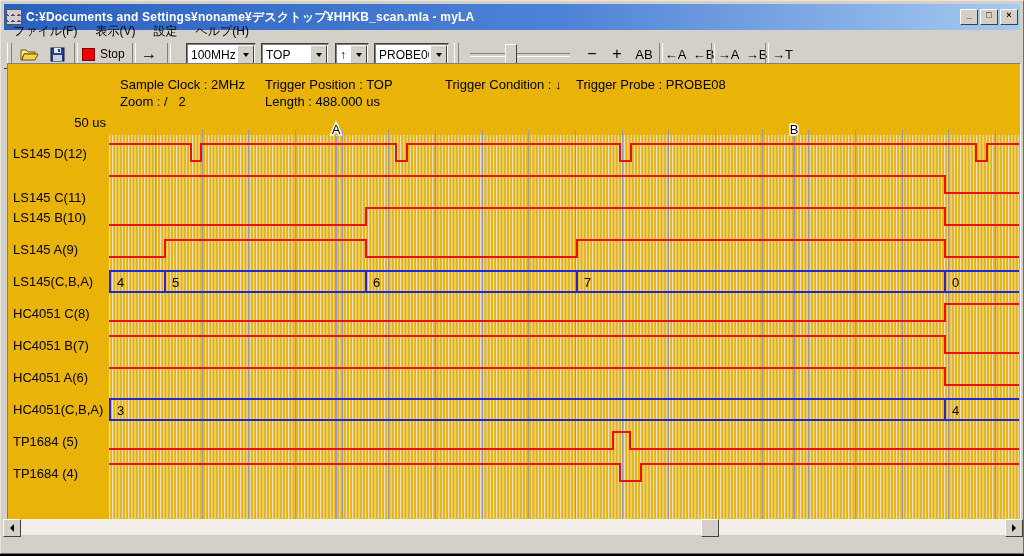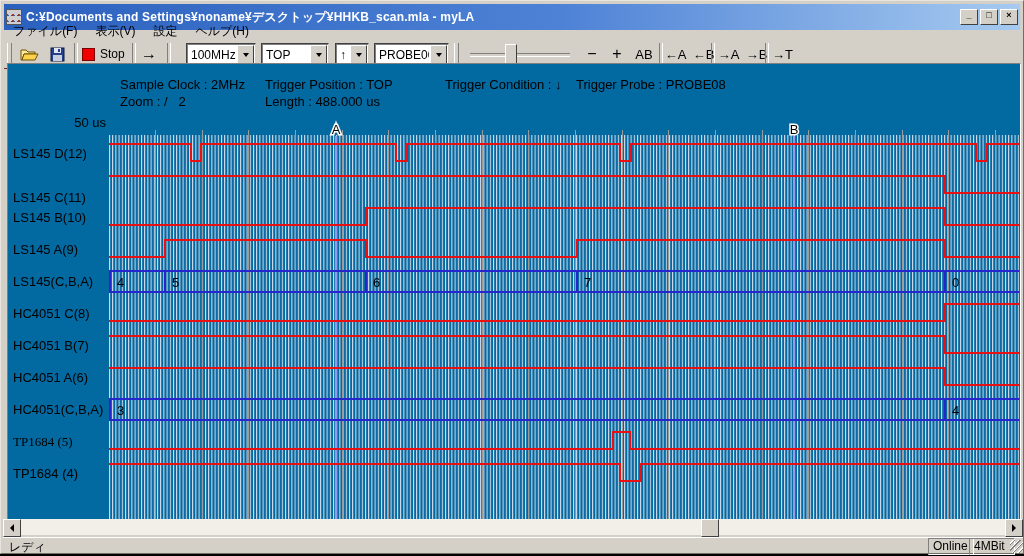--- a/index.html
+++ b/index.html
@@ -31,21 +31,21 @@
   .combo .drop{width:15px;height:17px;margin:1px;background:#d4d0c8;border:1px solid;border-color:#fff #404040 #404040 #fff;
     display:flex;align-items:center;justify-content:center;}
   .drop i{width:0;height:0;border-left:3px solid transparent;border-right:3px solid transparent;border-top:4px solid #000;}
   #stop-btn{position:absolute;left:78px;top:4px;height:22px;display:flex;align-items:center;font-size:12px;color:#000;}
   #stop-square{width:11px;height:11px;background:#f00000;margin-right:5px;border:1px solid #7c0000;}
   #slider{position:absolute;left:466px;top:4px;width:100px;height:22px;}
   #slider-track{position:absolute;left:0;right:0;top:10px;height:2px;border-top:1px solid #808080;border-bottom:1px solid #fff;}
   #slider-handle{position:absolute;left:35px;top:1px;width:10px;height:20px;background:#d4d0c8;
     border:1px solid;border-color:#fff #404040 #404040 #fff;}
   
-  #client{position:absolute;left:6px;top:62px;width:1012px;height:455px;background:#0369a1;
+  #client{position:absolute;left:6px;top:62px;width:1012px;height:455px;background:#eab308;
     border-top:1px solid #808080;border-left:1px solid #808080;border-right:1px solid #fff;border-bottom:1px solid #d4d0c8;overflow:hidden;}
   .info-text{position:absolute;font-size:13px;color:#000;white-space:pre;}
   #timebase-label{position:absolute;left:50px;top:51px;width:48px;text-align:right;font-size:13px;color:#000;}
   .ch-label{position:absolute;left:5px;width:94px;height:16px;font-size:13px;color:#000;white-space:nowrap;}
   #wave-svg{position:absolute;left:101px;top:52px;}
   
   #hscroll{position:absolute;left:2px;top:518px;width:1020px;height:16px;background:#f1efe7;}
   .sbtn{position:absolute;top:0;width:16px;height:16px;background:#d4d0c8;border:1px solid;border-color:#fff #404040 #404040 #fff;
     display:flex;align-items:center;justify-content:center;}
   .arrow-l{width:0;height:0;border-top:4px solid transparent;border-bottom:4px solid transparent;border-right:4px solid #000;}
@@ -161,21 +161,21 @@
     <div id="labels">
         <div class="ch-label" style="top: 82px;">LS145 D(12)</div>
         <div class="ch-label" style="top: 114px; margin-top: 12px;">LS145 C(11)</div>
         <div class="ch-label" style="top: 146px;">LS145 B(10)</div>
         <div class="ch-label" style="top: 178px;">LS145 A(9)</div>
         <div class="ch-label" style="top: 210px;">LS145(C,B,A)</div>
         <div class="ch-label" style="top: 242px;">HC4051 C(8)</div>
         <div class="ch-label" style="top: 274px;">HC4051 B(7)</div>
         <div class="ch-label" style="top: 306px;">HC4051 A(6)</div>
         <div class="ch-label" style="top: 338px;">HC4051(C,B,A)</div>
-        <div class="ch-label" style="top: 370px; font-family: Liberation Serif, serif;">TP1684 (5)</div>
+        <div class="ch-label" style="top: 370px;">TP1684 (5)</div>
         <div class="ch-label" style="top: 402px;">TP1684 (4)</div>
       </div>
     <svg id="wave-svg" width="910" height="403" viewBox="0 0 910 403">
       <defs>
         <pattern id="minorGrid" width="3.2" height="8" patternUnits="userSpaceOnUse">
           <rect x="0" y="0" width="1" height="8" fill="#e4e4ee"></rect>
         </pattern>
       </defs>
     <rect x="0" y="19" width="910" height="384" fill="url(#minorGrid)"></rect>
         <g stroke="#9b9b9b" stroke-width="1" shape-rendering="crispEdges">
@@ -244,19 +244,13 @@
   <div id="hscroll">
     <div class="sbtn" style="left:0">
         <span class="arrow-l"></span>
       </div>
     <div id="hthumb"></div>
     <div class="sbtn" style="left:1002px">
         <span class="arrow-r"></span>
       </div>
   </div>
 
-  <div id="statusbar">
-    <span id="status-ready">レディ</span>
-    <span class="status-box" id="status-online">Online</span>
-    <span class="status-box" id="status-mem">4MBit</span>
-    <span id="resize-grip"></span>
-  </div>
 </div>
 
 </body></html>

